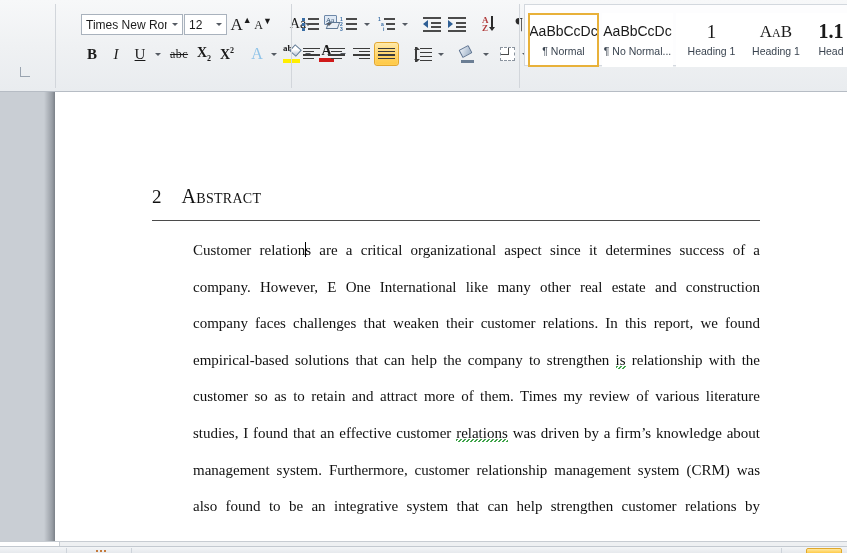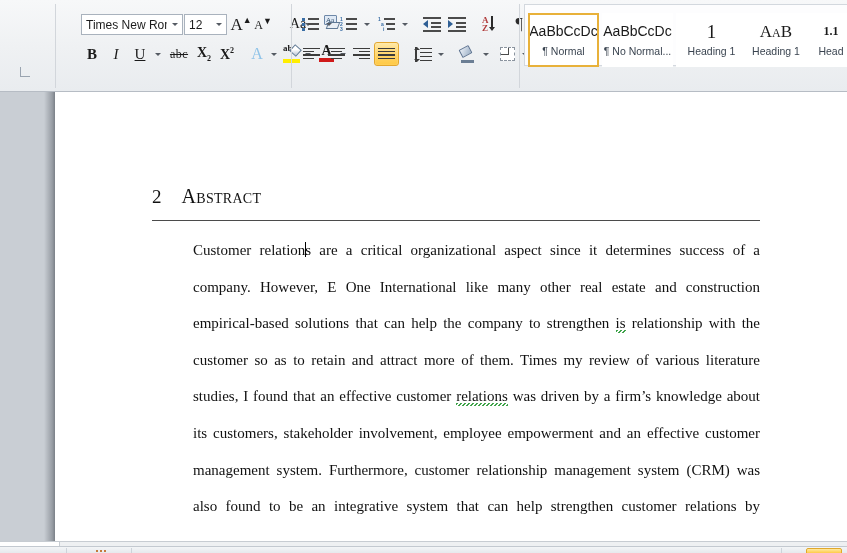--- a/index.html
+++ b/index.html
@@ -566,21 +566,21 @@
             <span class="sample serif" style="font-size:19px;">1</span>
             <span class="sname">Heading 1</span>
           </div>
 
           <div class="stylebox" style="left:219px;border-color:transparent;width:64px;">
             <span class="sample serif" style="font-size:17px;font-variant:small-caps;">AaB</span>
             <span class="sname">Heading 1</span>
           </div>
 
           <div class="stylebox" style="left:280px;border-color:transparent;width:52px;">
-            <span class="sample serif" style="font-size:12px;font-weight:700;">1.1</span>
+            <span class="sample serif" style="font-size:20px;font-weight:700;">1.1</span>
             <span class="sname">Head</span>
           </div>
         </div>
       </div>
     </div>
 
     <div class="rib-labels">
       <div class="grp-label" style="left:60px;width:232px;">Font</div>
       <div class="grp-launcher" style="left:276px;"></div>
 
@@ -599,24 +599,24 @@
 
       <div class="headline">
         <span class="hnum">2</span>
         <span class="htxt">Abstract</span>
       </div>
       <div class="hrule"></div>
 
       <div class="body">
         <span class="ln"><span>Customer relation</span><span class="caret"></span><span>s are a critical organizational aspect since it determines success of a</span></span>
         <span class="ln">company. However, E One International like many other real estate and construction</span>
+        <span class="ln">company faces challenges that weaken their customer relations. In this report, we found</span>
         <span class="ln"><span>empirical-based solutions that can help the company to strengthen </span><span class="sq-green">is</span><span> relationship with the</span></span>
         <span class="ln">customer so as to retain and attract more of them. Times my review of various literature</span>
         <span class="ln"><span>studies, I found that an effective customer </span><span class="sq-green">relations</span><span> was driven by a firm’s knowledge about</span></span>
-        <span class="ln">its customers, stakeholder involvement, employee empowerment and an effective customer</span>
         <span class="ln">management system. Furthermore, customer relationship management system (CRM) was</span>
         <span class="ln last">also found to be an integrative system that can help strengthen customer relations by</span>
       </div>
     </div>
   </div>
 
   <div class="hscroll">
     <div class="thumb" style="width:60px;"></div>
   </div>
 

